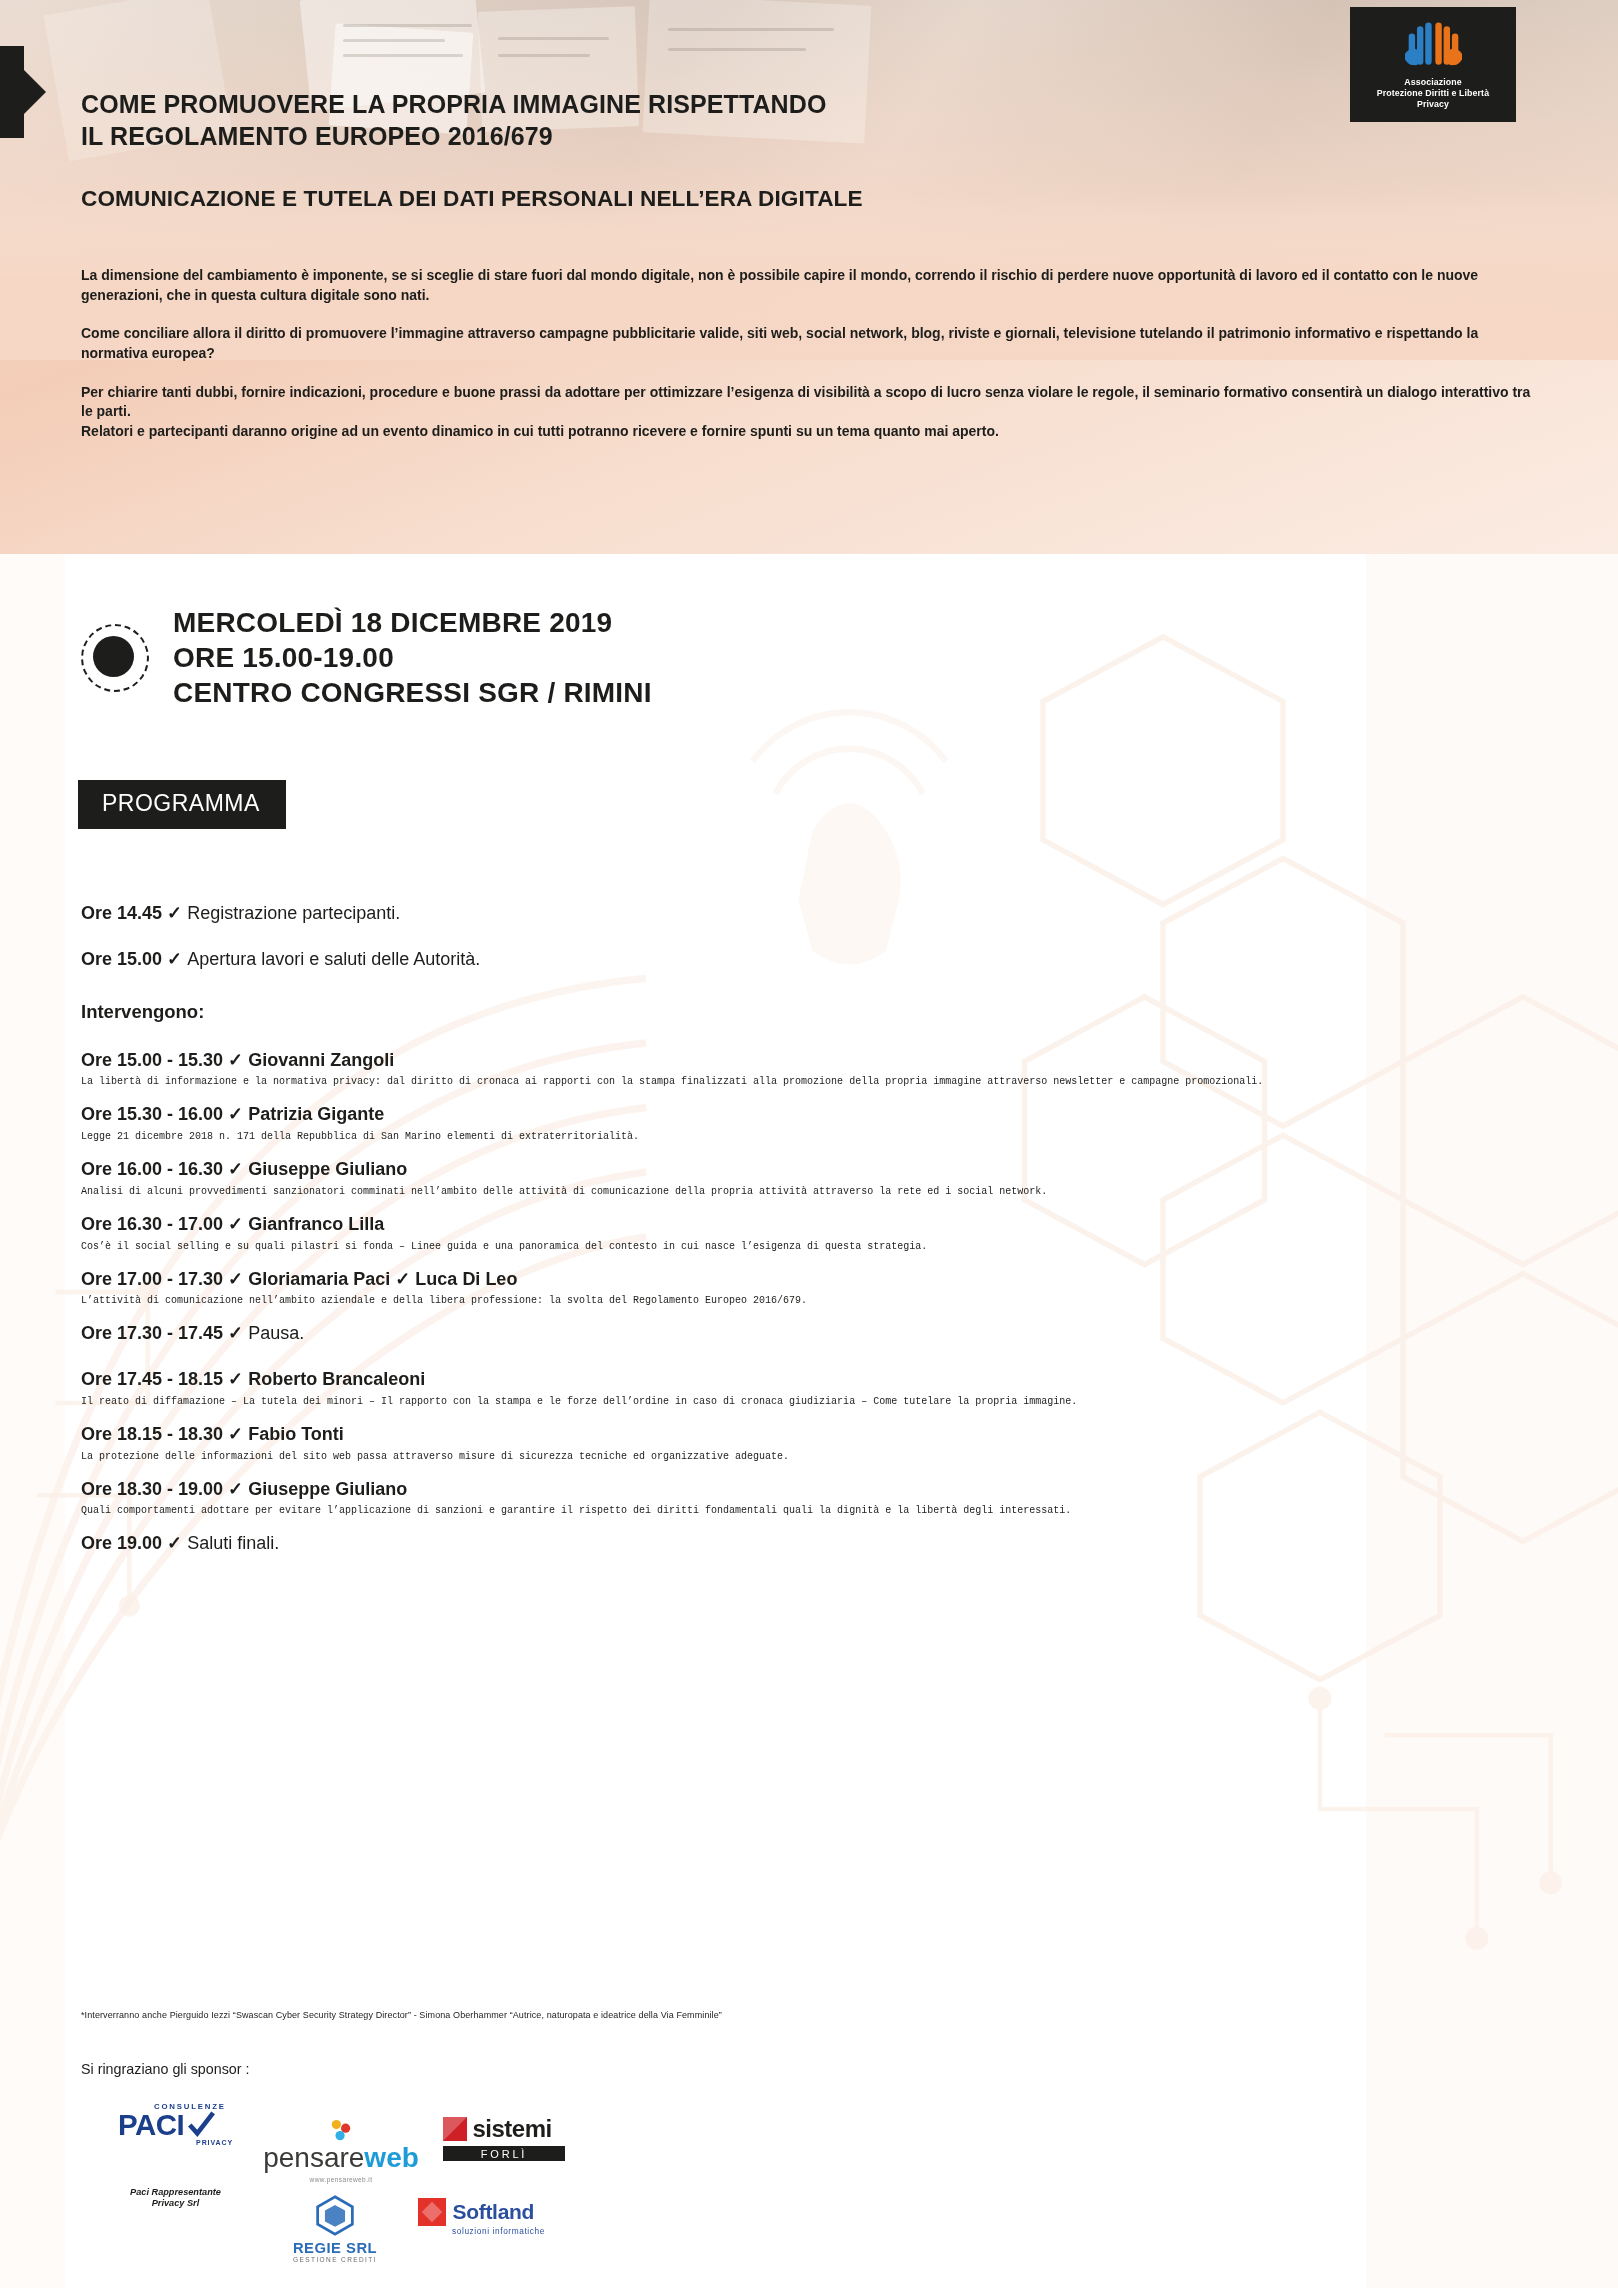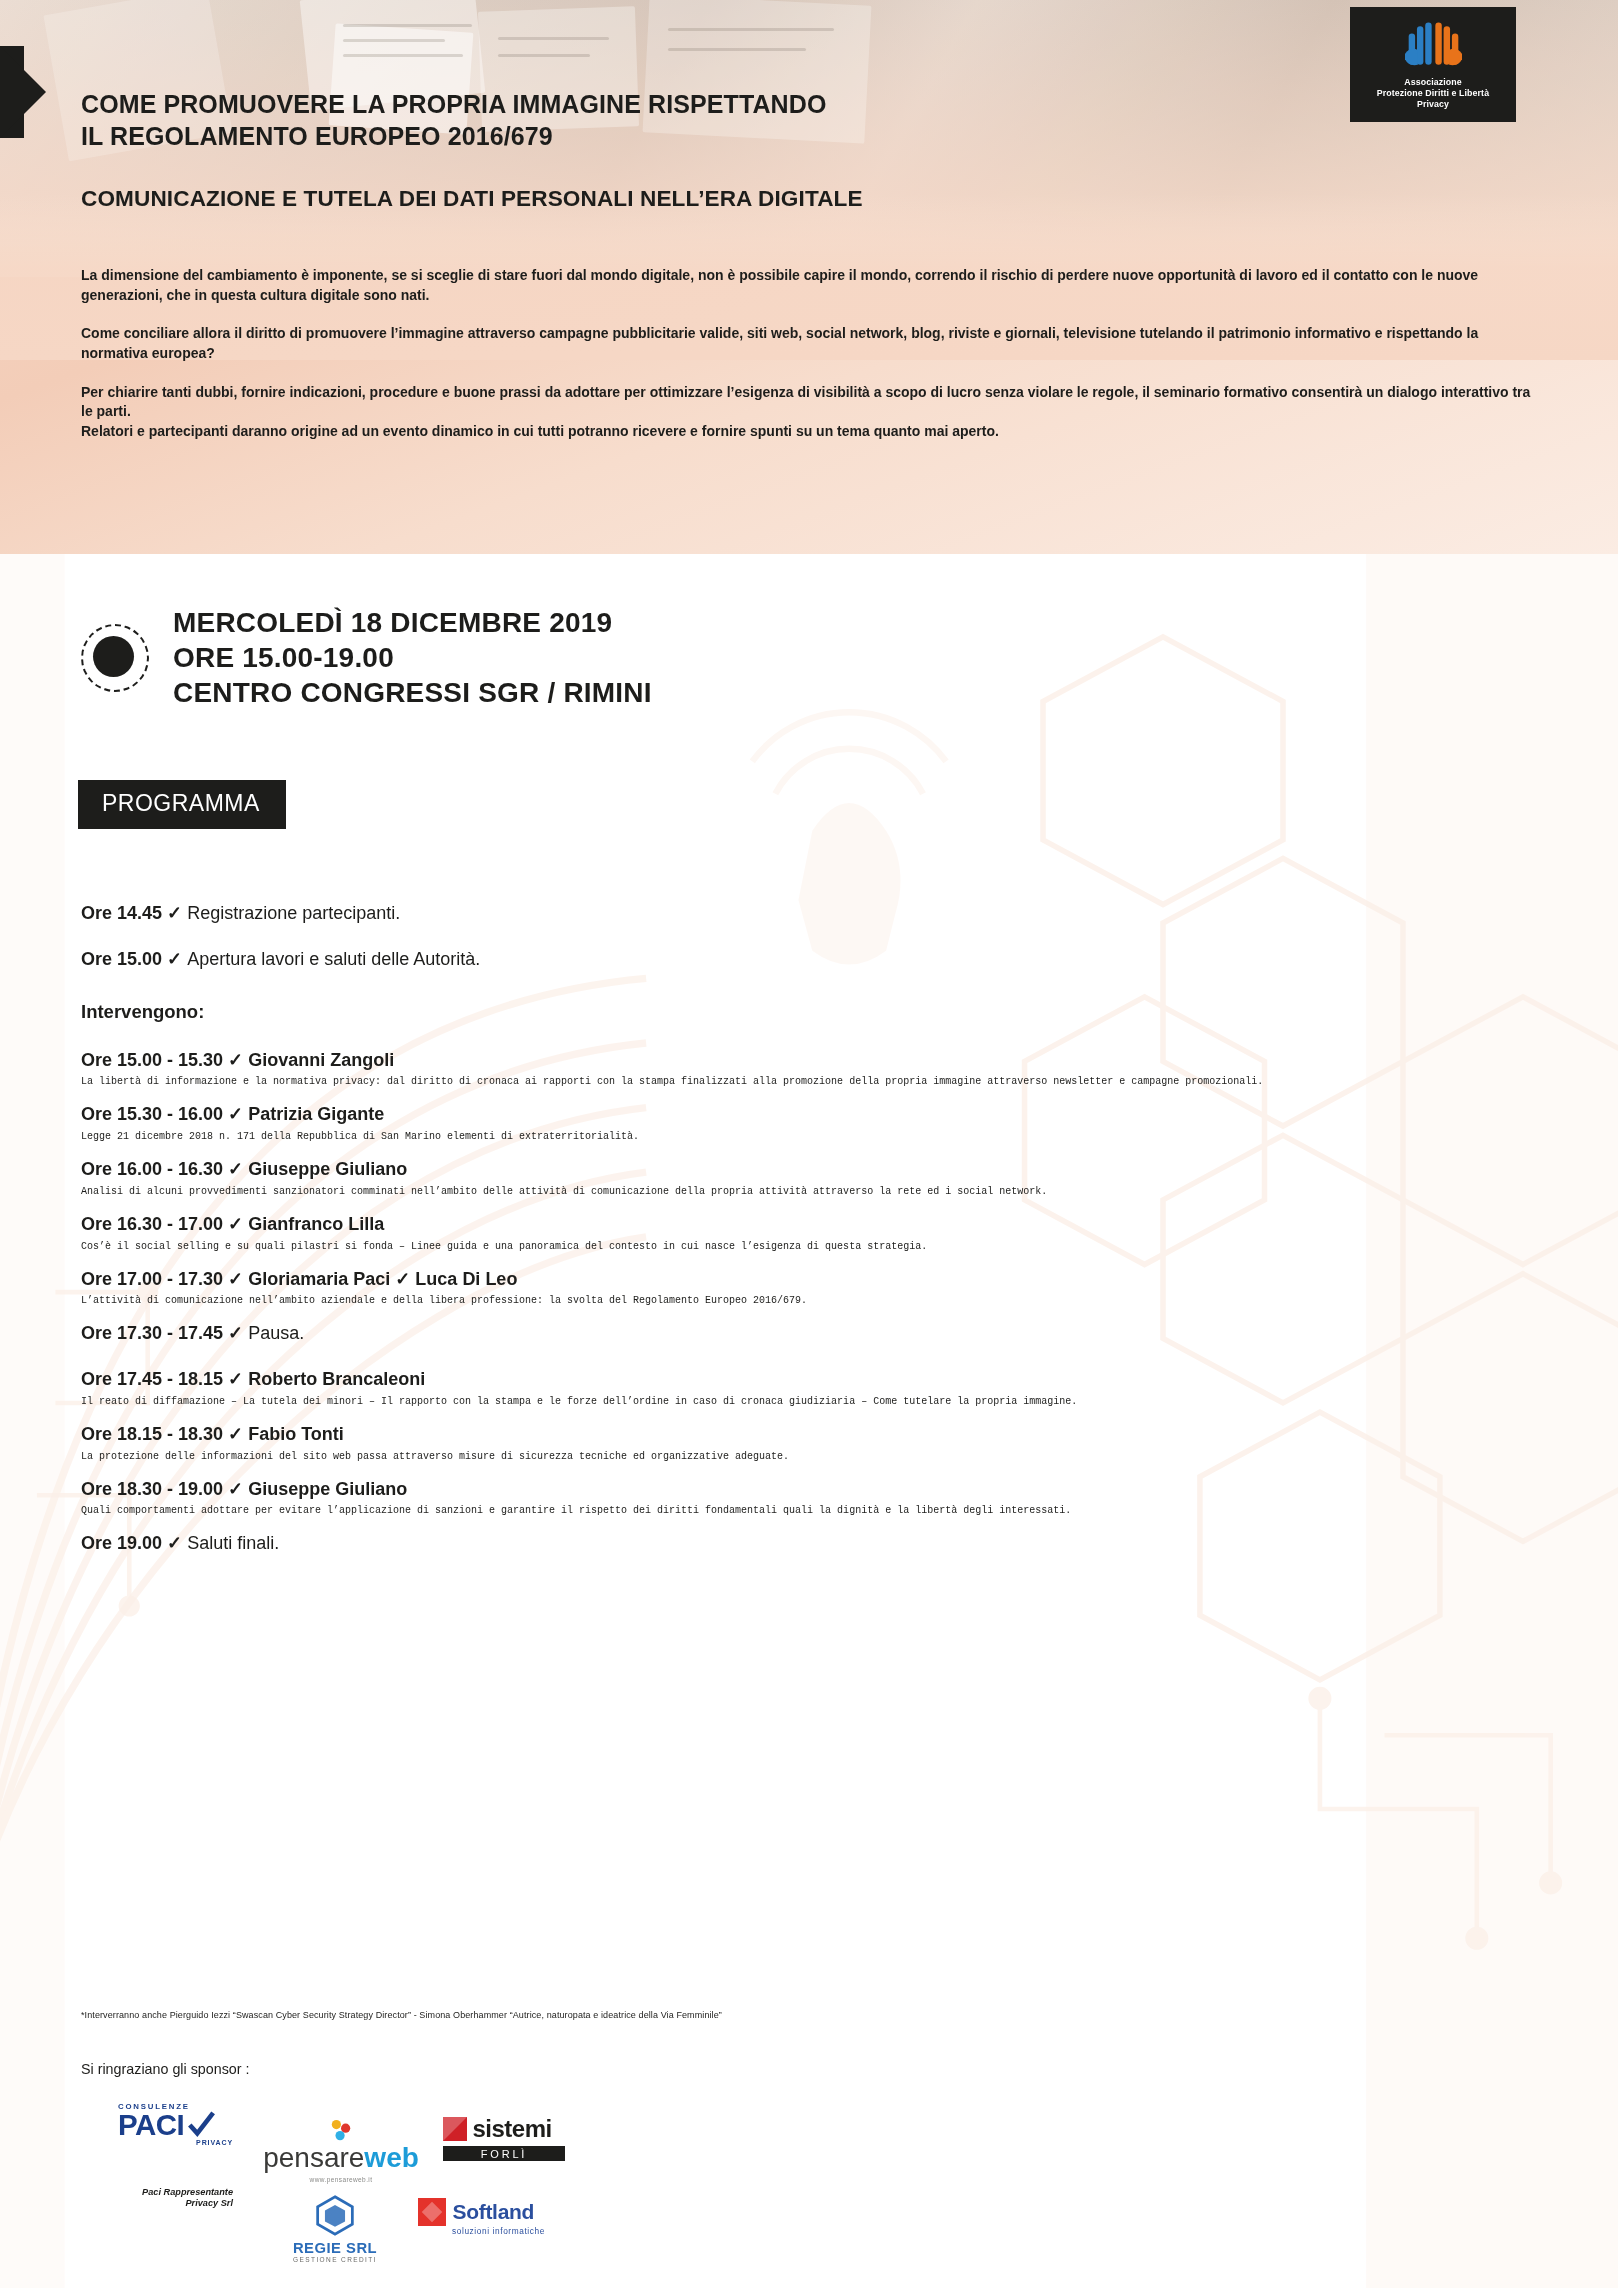--- a/index.html
+++ b/index.html
@@ -217,24 +217,24 @@
   
   .sponsors {
     position: absolute;
     left: 118px; top: 2102px;
     width: 480px;
     height: 175px;
   }
   .sp { position: absolute; }
 
   .sp-paci { left: 0; top: 0; width: 115px; }
-  .sp-paci .small { font-size: 7.8px; color: #1b3f8b; letter-spacing: 1.8px; font-weight: bold; }
+  .sp-paci .small { font-size: 7.8px; color: #1b3f8b; letter-spacing: 1.8px; font-weight: bold; margin-left: 36px; }
   .sp-paci .big { font-size: 29.5px; color: #1b3f8b; font-weight: bold; letter-spacing: -0.5px; line-height: 0.95; }
   .sp-paci .priv { font-size: 7px; color: #1b3f8b; letter-spacing: 0.9px; font-weight: bold; }
-  .sp-paci .sub { font-size: 9.2px; color: #1d1d1b; font-style: italic; font-weight: bold; text-align: right; margin-top: 41px; line-height: 1.2; }
+  .sp-paci .sub { font-size: 9.2px; color: #1d1d1b; font-style: italic; font-weight: bold; text-align: center; margin-top: 41px; line-height: 1.2; }
 
   .sp-pensareweb { left: 140px; top: 16.6px; width: 166px; text-align: center; }
   .sp-pensareweb .word { font-size: 28px; color: #3a3a38; }
   .sp-pensareweb .web { color: #1d9cd8; font-weight: bold; }
   .sp-pensareweb .tag { font-size: 6.5px; color: #8a8a88; letter-spacing: 0.4px; margin-top: 1.8px; }
 
   .sp-sistemi { left: 325px; top: 13px; width: 157px; }
   .sp-sistemi .row1 { display: flex; align-items: center; }
   .sp-sistemi .mark { width: 24px; height: 24px; background: #cf2027; position: relative; margin-right: 5.5px; }
   .sp-sistemi .name { font-size: 24px; font-weight: bold; color: #1d1d1b; letter-spacing: -0.5px; }

